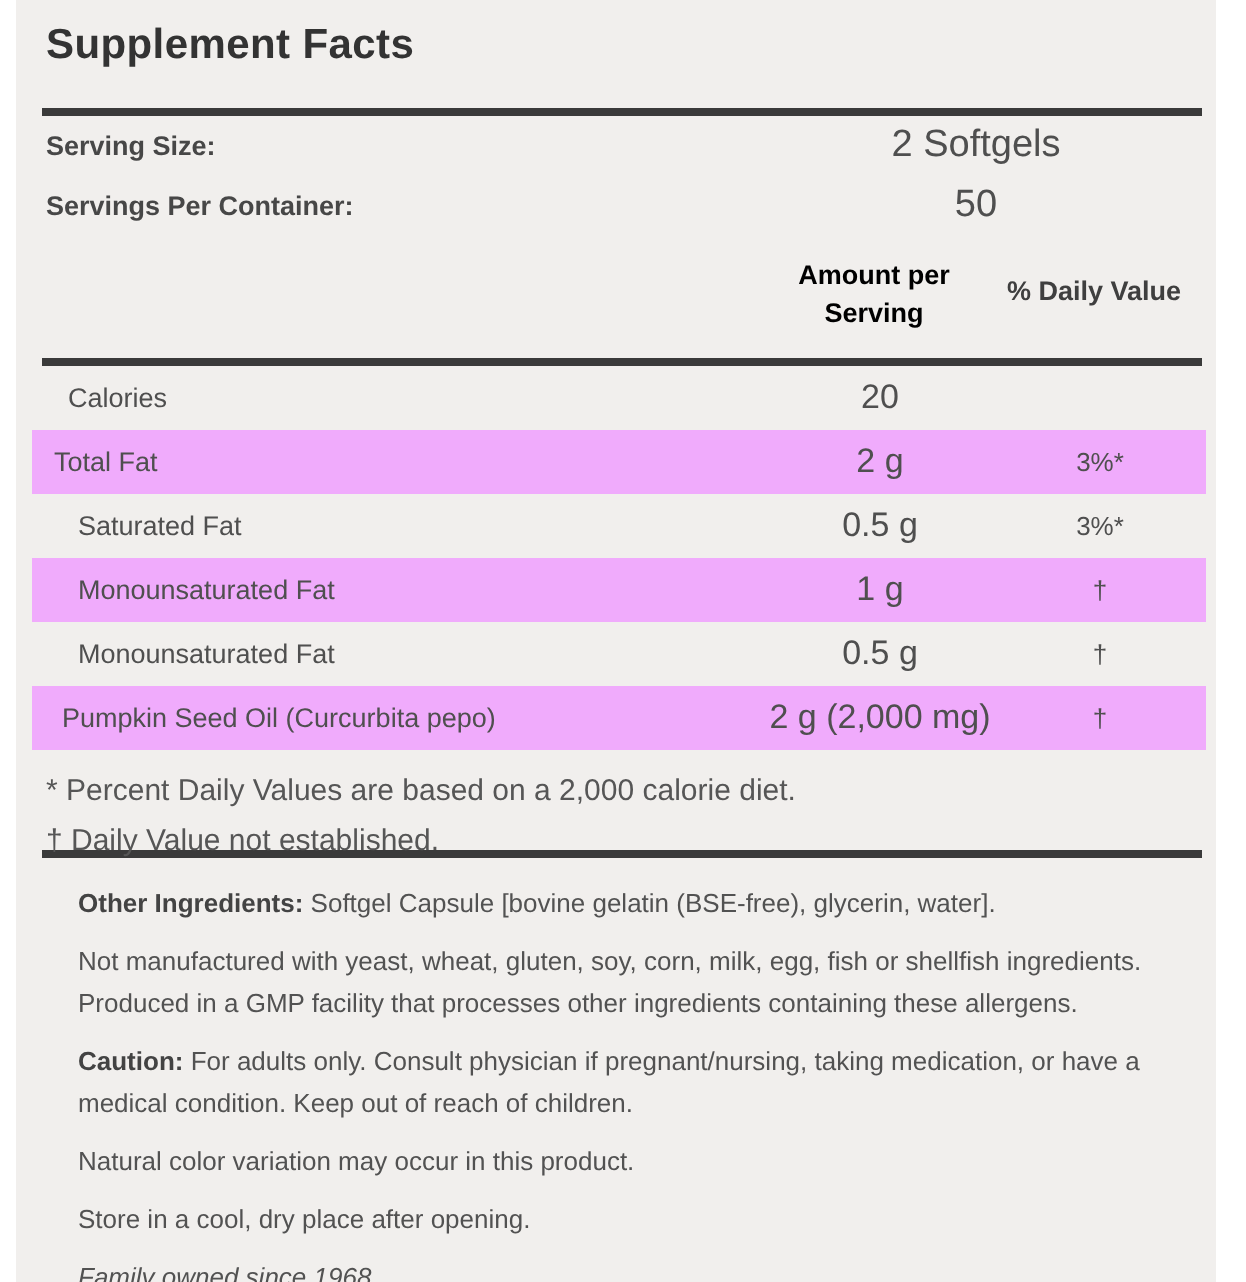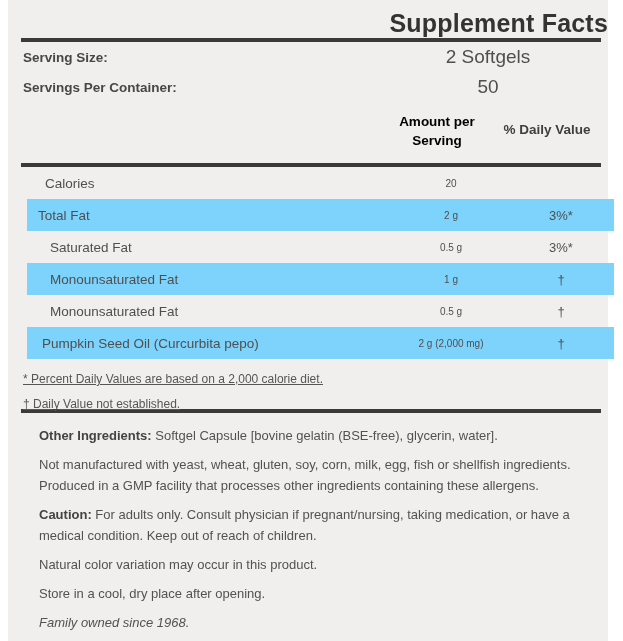--- a/index.html
+++ b/index.html
@@ -7,27 +7,26 @@
   body { font-family: "Liberation Sans", "DejaVu Sans", sans-serif; color: #4f4f4f; }
 
   .panel {
     position: absolute;
     left: 8px; top: 0;
     width: 600px; height: 641px;
     background: #f1efed;
   }
 
   .title {
-    margin: 8px 0 0 15px;
-    font-size: 25px;
+    margin: 8px 0 16px 15px;
+    font-size: 21px;
     line-height: 30px;
     font-weight: bold;
     color: #333333;
     letter-spacing: 0.2px;
-    text-align: right;
   }
 
   .divider {
     margin-left: 13px;
     width: 580px;
     height: 4px;
     background: #3a3a3a;
   }
 
   
@@ -52,45 +51,45 @@
     font-size: 13.5px; font-weight: 700; color: #000000;
     line-height: 19px;
   }
   .col-dv-header {
     position: absolute; left: 484px; top: 20px;
     width: 110px; text-align: center;
     font-size: 13.5px; font-weight: 600; color: #3f3f3f;
   }
 
   
-  .rows { padding-left: 19px; width: 592px; }
+  .rows { padding-left: 8px; width: 592px; }
   .nrow { position: relative; height: 32px; width: 587px; }
-  .nrow.white { background: #7dd3fc; }
+  .nrow.white { background: #f0abfc; }
   .nrow .nname {
     position: absolute; top: 50%; transform: translateY(-50%);
     font-size: 13.5px; color: #4f4f4f; white-space: nowrap;
   }
   .nrow.ind-cal .nname { left: 18px; }
   .nrow.ind-main .nname { left: 11px; }
   .nrow.ind-sub .nname { left: 23px; }
   .nrow.ind-oil .nname { left: 15px; }
   .nrow .namount {
     position: absolute; left: 349px; top: 50%; transform: translateY(-50%);
     width: 150px; text-align: center;
-    font-size: 10px; color: #4f4f4f;
+    font-size: 17px; color: #4f4f4f;
   }
   .nrow .ndv {
     position: absolute; left: 474px; top: 50%; transform: translateY(-50%);
     width: 120px; text-align: center;
     font-size: 13px; color: #4f4f4f;
   }
 
   
   .footnotes { padding: 8px 0 0 15px; height: 50px; }
-  .footnote { font-size: 12px; color: #565656; line-height: 25px; text-decoration: underline; }
+  .footnote { font-size: 15px; color: #565656; line-height: 25px; }
 
   
   .paragraphs { padding: 12px 15px 0 15px; width: 600px; }
   .para {
     font-size: 13px; line-height: 21px; color: #525252;
     margin-bottom: 8px;
     width: 575px;
     margin-left: 16px;
   }
   .para .bold-prefix { font-weight: bold; color: #434343; }

